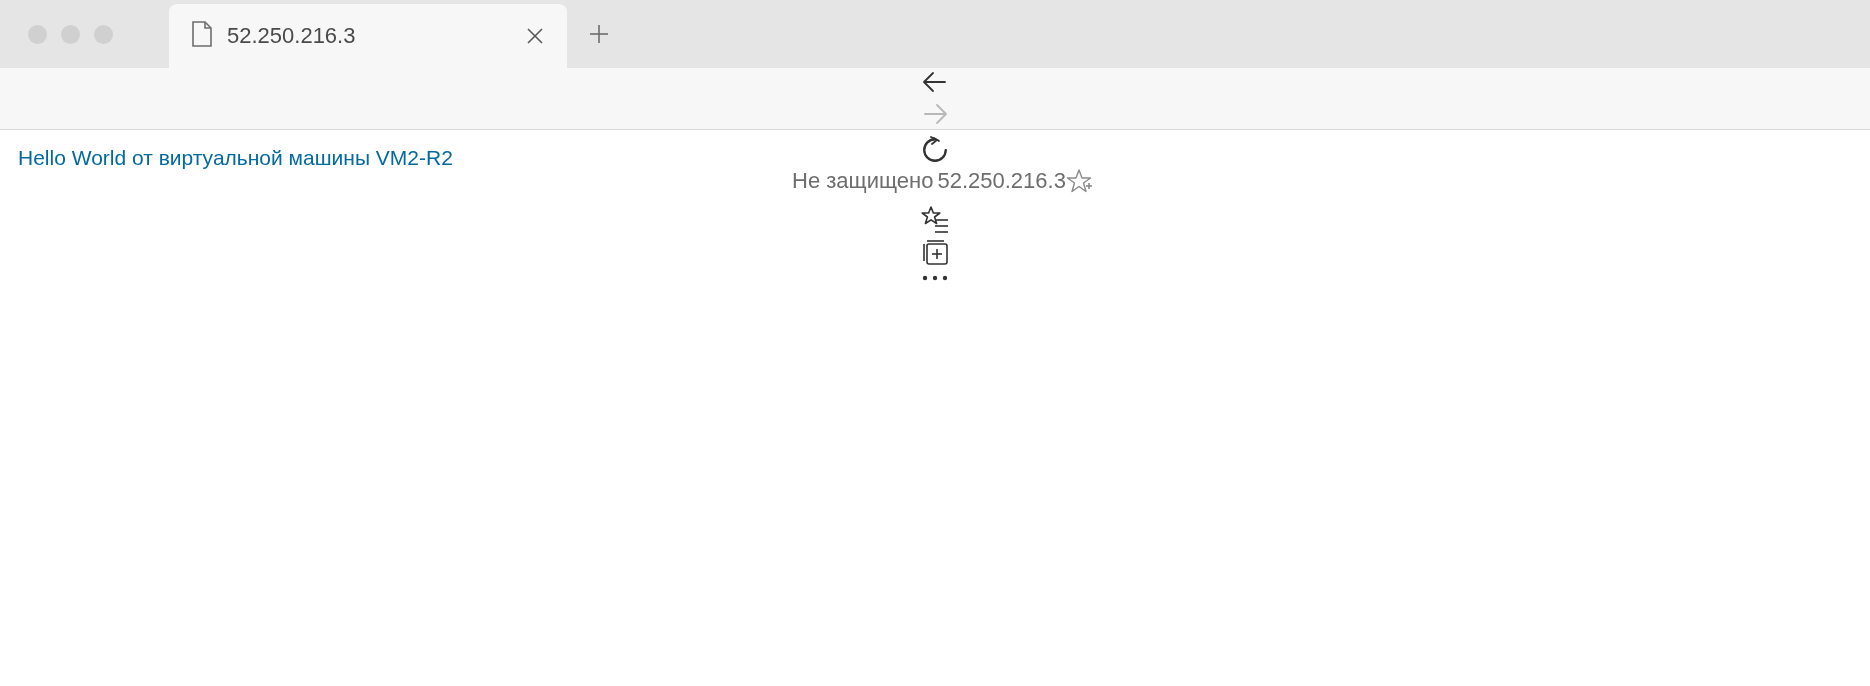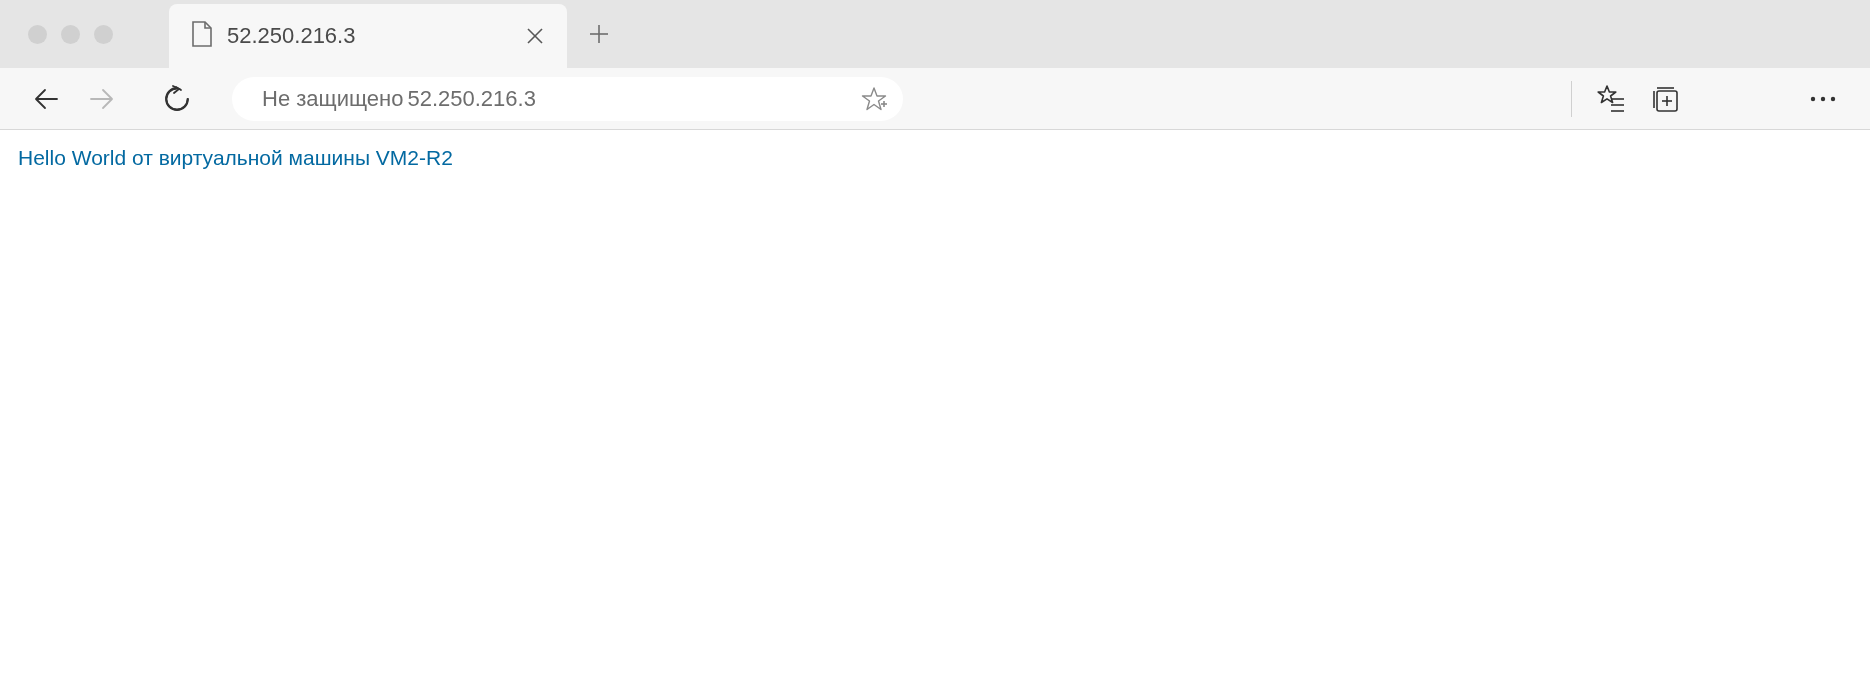--- a/index.html
+++ b/index.html
@@ -71,20 +71,21 @@
       color: #6d6d6d;
     }
     .toolbar {
       height: 62px;
       background: #f7f7f7;
       border-bottom: 1px solid #d8d8d8;
       display: flex;
       align-items: center;
       padding: 0 22px;
       gap: 4px;
+      flex-direction: column;
     }
     .nav-btn {
       width: 50px;
       height: 50px;
       display: flex;
       align-items: center;
       justify-content: center;
       border-radius: 4px;
       cursor: pointer;
       color: #333;

